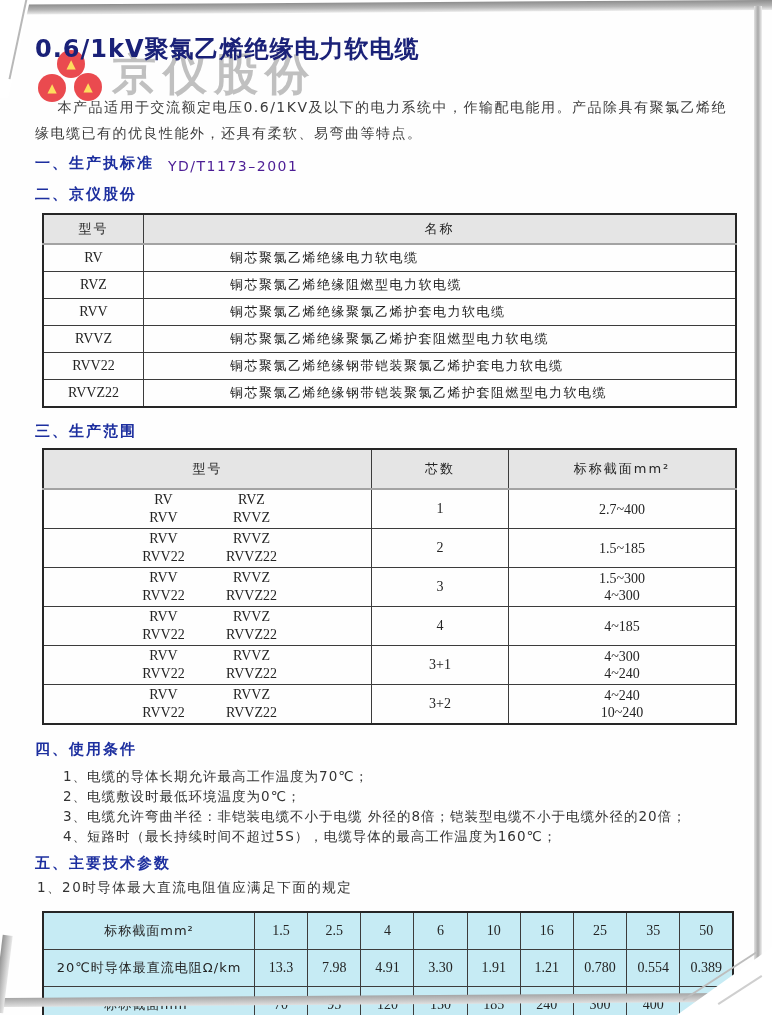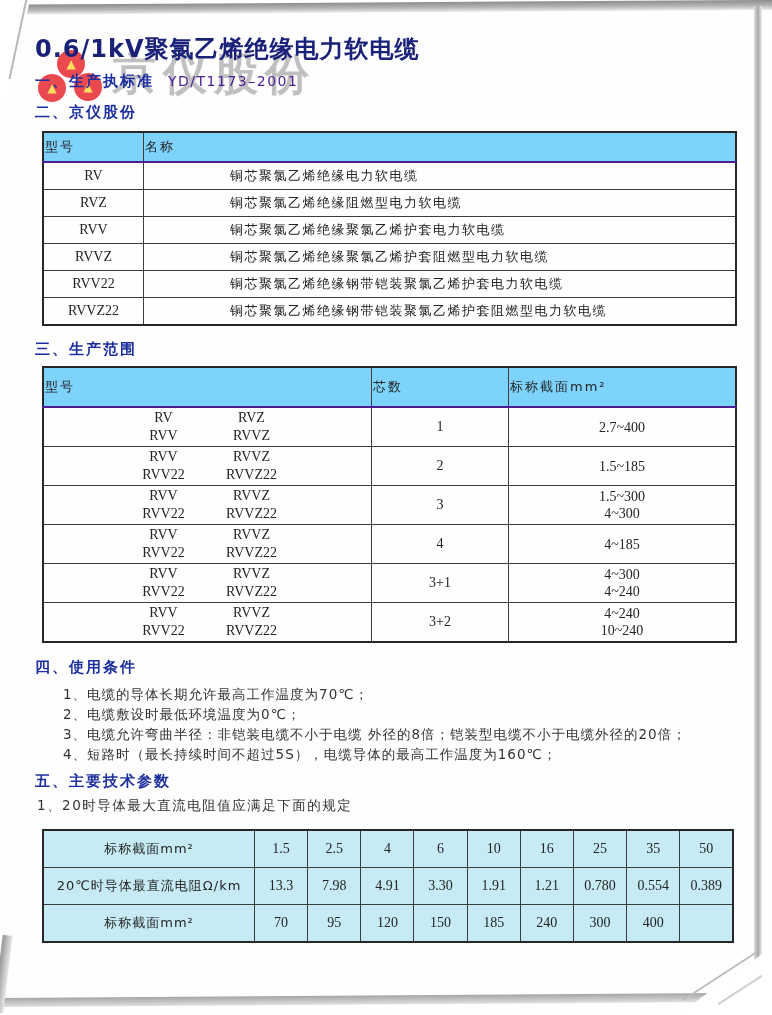--- a/index.html
+++ b/index.html
@@ -35,30 +35,30 @@
     display:flex; align-items:center; justify-content:center; color:#ffd94d; font-size:12px; line-height:1; }
   .logo .c1 { left:19px; top:0; } .logo .c2 { left:0; top:24px; } .logo .c3 { left:36px; top:23px; }
   .wm-text { margin-left:8px; margin-top:2px; font-size:44px; font-weight:bold; color:#9b9b9b;
     opacity:.62; letter-spacing:7px; line-height:1; white-space:nowrap; }
 
   
   .content { position:absolute; left:35px; top:0; width:702px; z-index:2; }
   .title { margin:34px 0 0 0; font-size:24px; line-height:30px; font-weight:bold; color:#1a2178; letter-spacing:1px; }
   .intro { margin:30px 0 0 0; font-size:14px; line-height:26px; color:#3c3c3c; letter-spacing:1.5px; text-indent:1.6em; }
   .sec { font-size:15px; font-weight:bold; color:#1d2f9f; letter-spacing:2px; line-height:22px; }
-  .sec-row { display:flex; align-items:center; }
+  .sec-row { display:flex; align-items:flex-end; }
   .s1 { margin-top:6px; } .s2 { margin-top:9px; } .s3 { margin-top:12px; }
   .s4 { margin-top:13px; } .s5 { margin-top:6px; }
   .std-val { margin-left:14px; font-size:14px; color:#4c1d95; letter-spacing:1.5px; }
 
   table { border-collapse:collapse; table-layout:fixed; }
   .t { width:695px; margin:8px 0 0 7px; border:2px solid #262626; font-size:13px; color:#242424; }
   .t th, .t td { border:1px solid #3c3c3c; }
-  .t thead th { background:#7dd3fc; font-weight:normal; border-bottom:2px solid #4c1d95;
-    letter-spacing:2px; text-align:left; }
+  .t thead th { background:#e5e5e5; font-weight:normal; border-bottom:2px solid #a3a3a3;
+    letter-spacing:2px; text-align:center; }
   .serif { font-family:"Liberation Serif", serif; font-size:14px; }
 
   
   .t1 thead th { height:26px; }
   .t1 td { height:24px; text-align:center; }
   .t1 .c-model { width:97px; }
   .t1 .name { text-align:left; padding-left:86px; letter-spacing:1.5px; font-size:13px; }
 
   
   .t2 { margin-top:6px; }
@@ -100,20 +100,21 @@
       <div class="c c2">▲</div>
       <div class="c c3">▲</div>
     </div>
     <div class="wm-text">京仪股份</div>
   </div>
 
   <div class="content">
 
     <div class="title">0.6/1kV聚氯乙烯绝缘电力软电缆</div>
 
+    <div class="intro">本产品适用于交流额定电压0.6/1KV及以下的电力系统中，作输配电能用。产品除具有聚氯乙烯绝缘电缆已有的优良性能外，还具有柔软、易弯曲等特点。</div>
 
     <div class="sec-row s1">
       <span class="sec">一、生产执标准</span>
       <span class="std-val">YD/T1173–2001</span>
     </div>
 
     <div class="sec s2">二、京仪股份</div>
 
     <table class="t t1">
       <thead>

